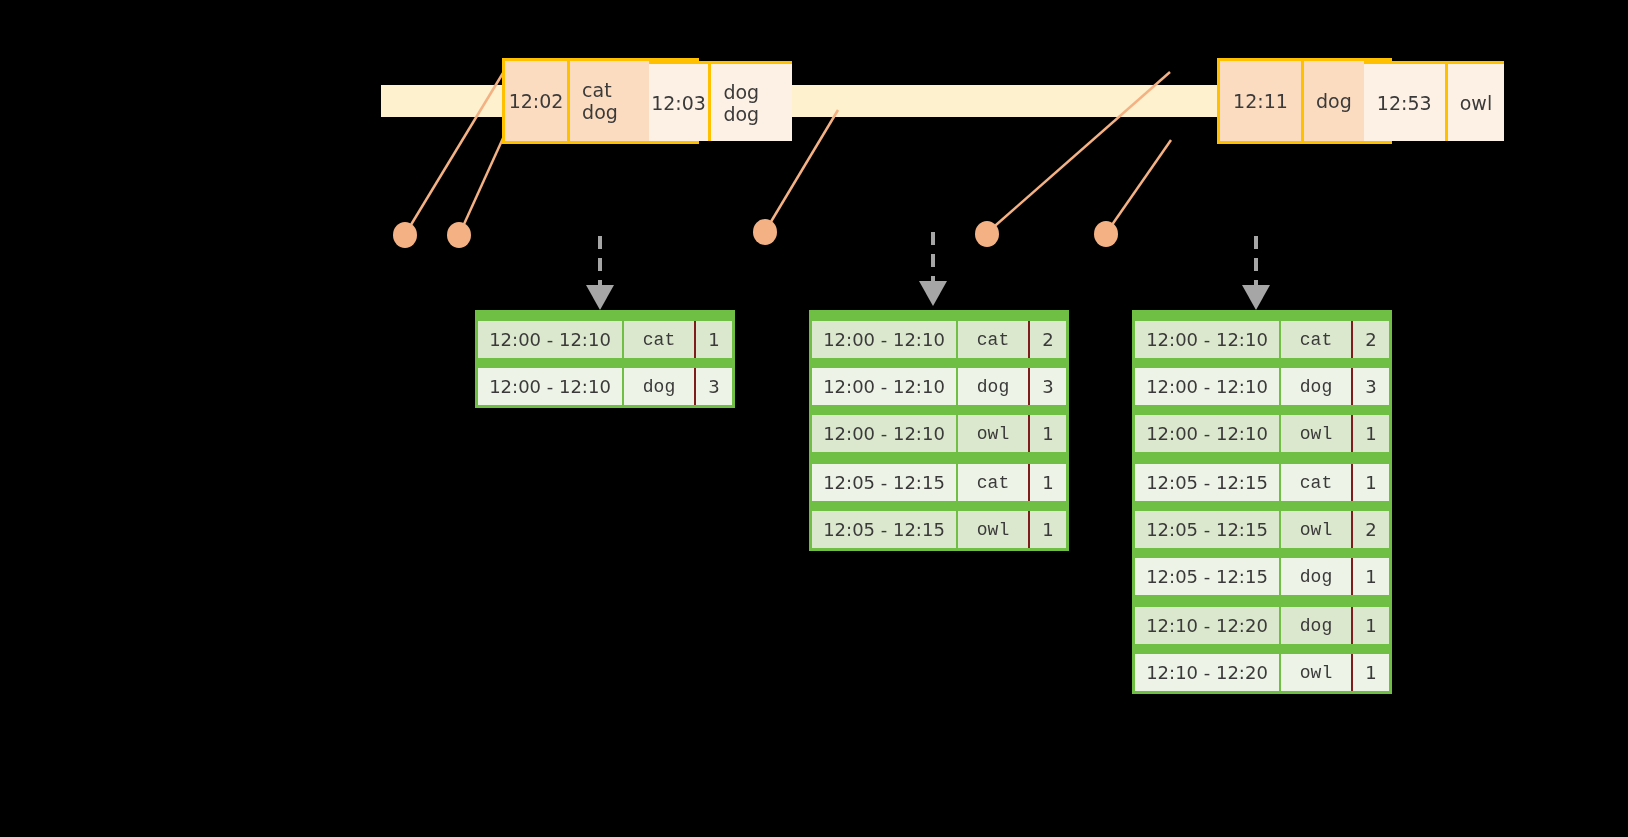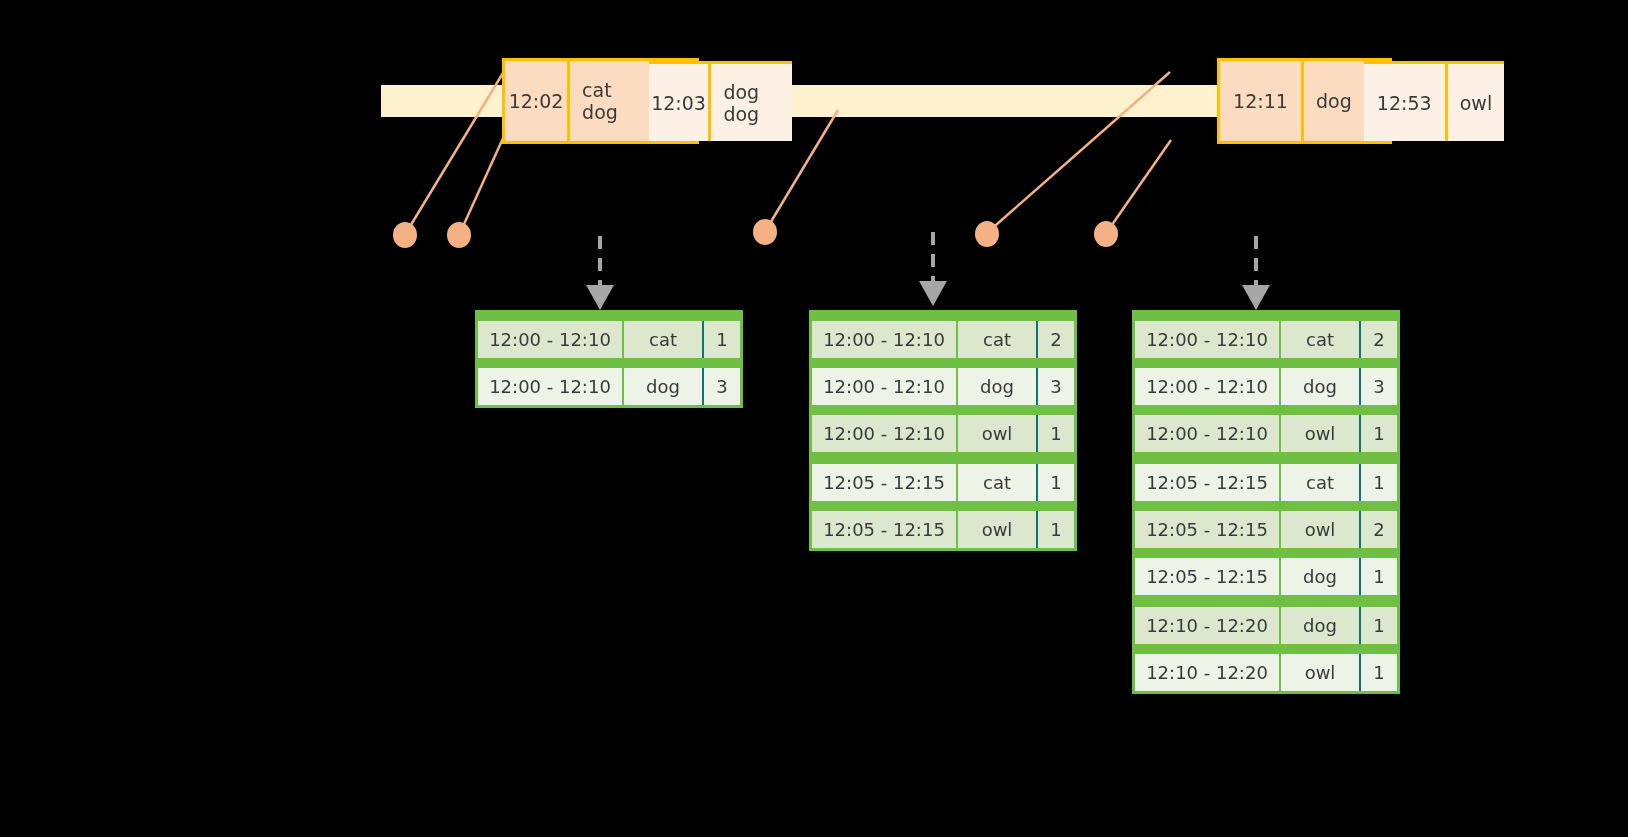--- a/index.html
+++ b/index.html
@@ -101,28 +101,29 @@
     width: 146px;
     box-sizing: border-box;
     border-right: 2px solid #6FBF44;
     display: flex;
     align-items: center;
     justify-content: center;
     font-size: 18px;
     color: #3a3a3a;
   }
   .res-row .c-word {
-    width: 80px;
-    box-sizing: border-box;
-    border-right: 2px solid #0f766e;
+    width: 72px;
+    box-sizing: border-box;
+    border-right: 2px solid #7f1d1d;
     display: flex;
     align-items: center;
     justify-content: center;
     font-size: 18px;
     color: #3a3a3a;
+    font-family: Liberation Mono, monospace;
   }
   .res-row .c-count {
     width: 36px;
     box-sizing: border-box;
     display: flex;
     align-items: center;
     justify-content: center;
     font-size: 18px;
     color: #3a3a3a;
   }

